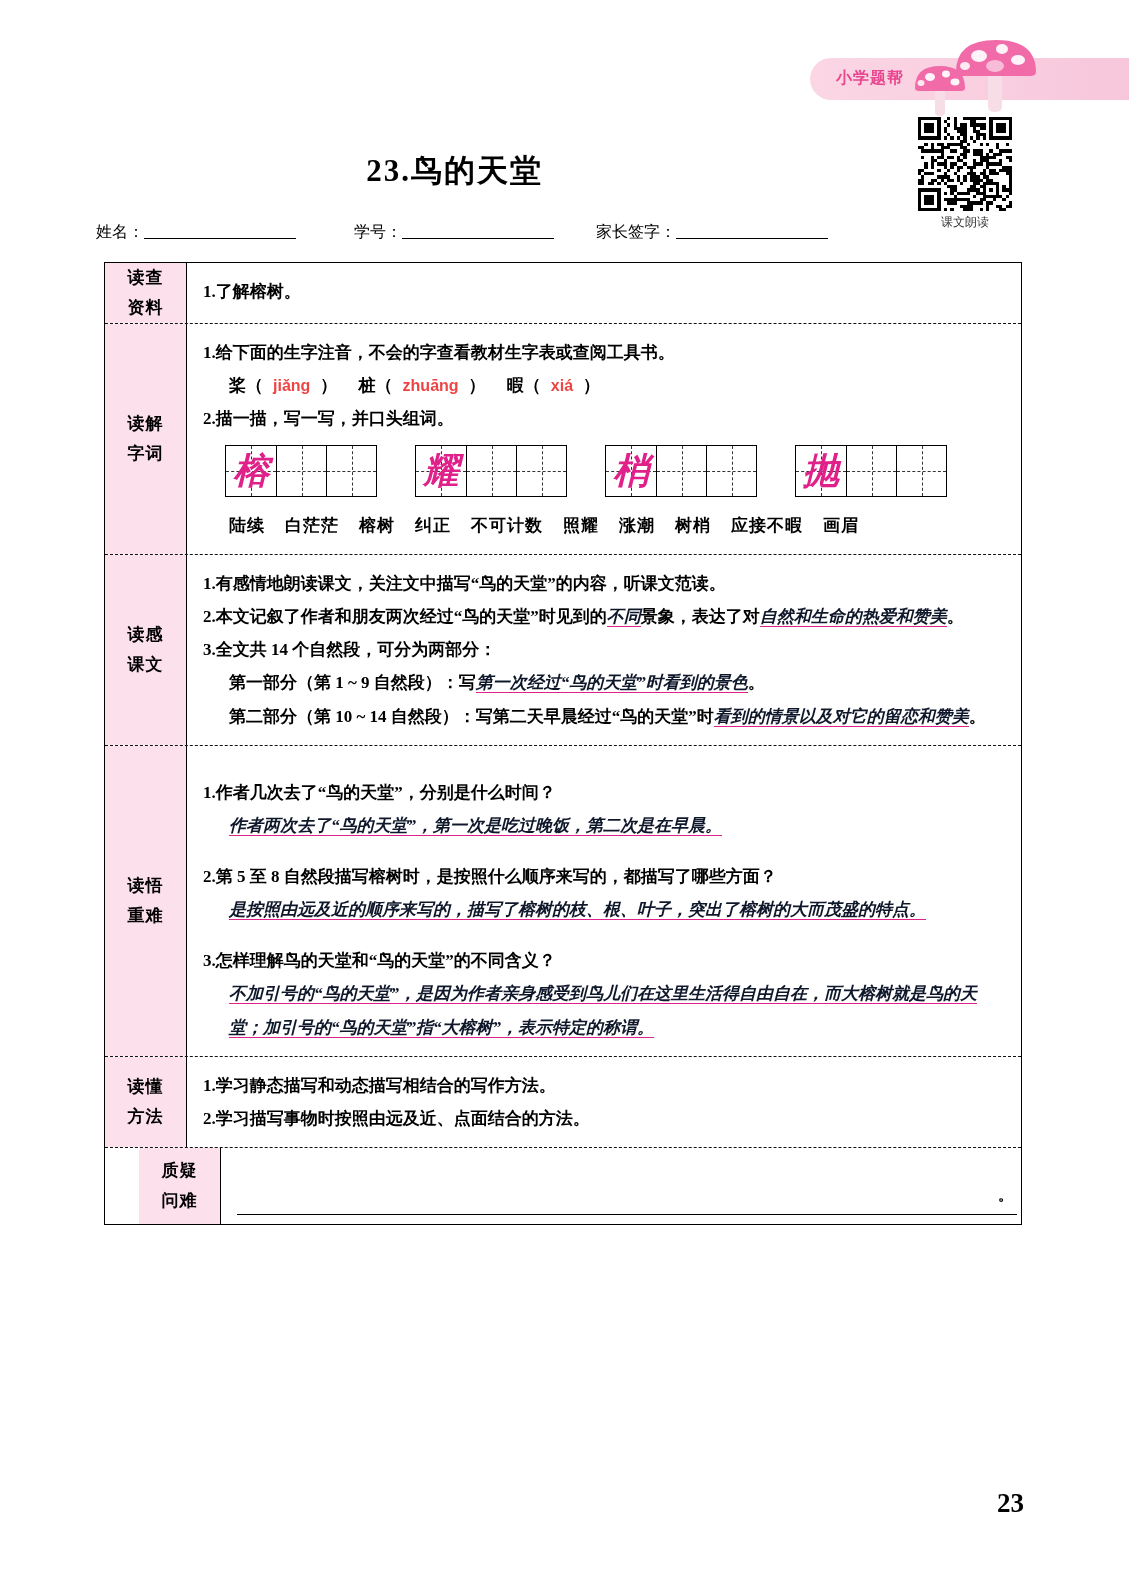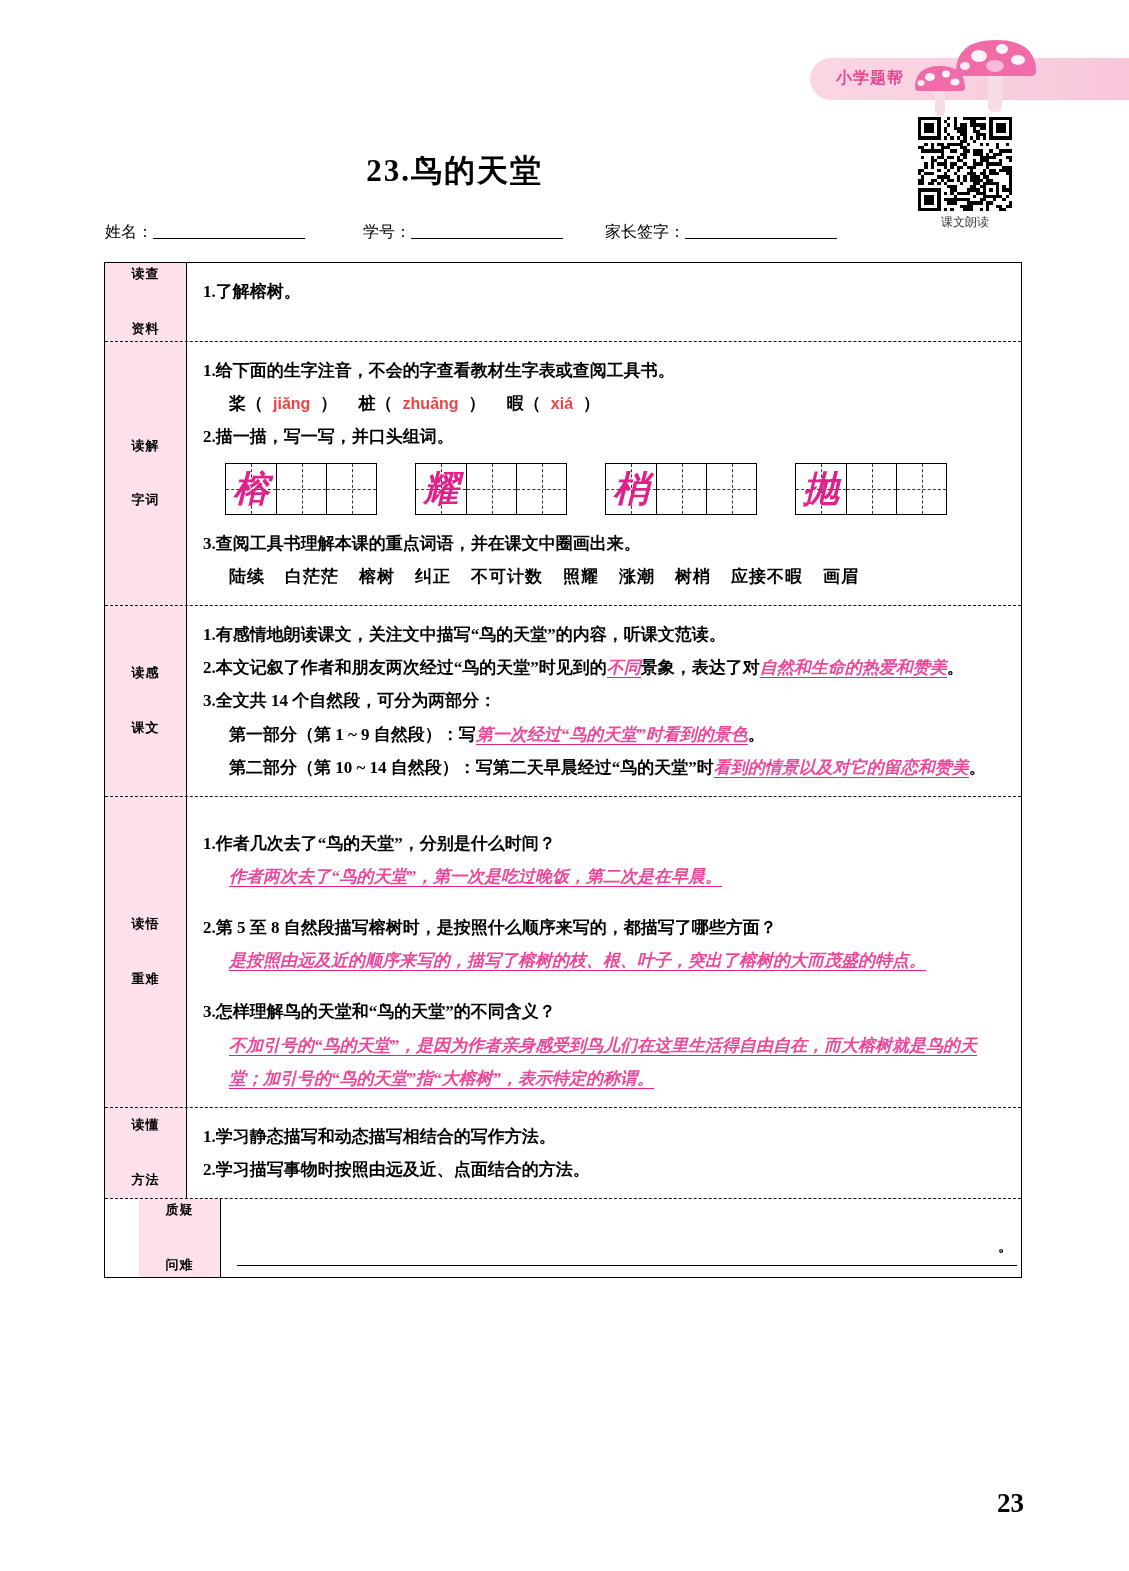--- a/index.html
+++ b/index.html
@@ -72,21 +72,21 @@
     font-size: 31px;
     font-weight: bold;
     letter-spacing: 2px;
     font-family: "Liberation Serif", "DejaVu Serif", serif;
   }
 
   
   .id-row {
     position: absolute;
     top: 222px;
-    left: 105px;
+    left: 96px;
     width: 800px;
     height: 24px;
     font-size: 16px;
     font-family: Liberation Mono, monospace;
   }
   .id-field {
     position: absolute;
     white-space: nowrap;
   }
   .id-field .lbl { font-size: 16px; }
@@ -122,45 +122,44 @@
     min-width: 82px;
     background: #fce0ec;
     border-right: 1.6px solid #000;
     box-sizing: border-box;
     display: flex;
     flex-direction: column;
     align-items: center;
     justify-content: center;
     font-family: "Liberation Sans", "DejaVu Sans", sans-serif;
     font-weight: bold;
-    font-size: 13px;
+    font-size: 17px;
     letter-spacing: 1px;
     line-height: 1.75;
     color: #000;
-    gap: 32px;
   }
   .row-body {
     flex: 1;
     padding: 12px 14px 12px 16px;
     box-sizing: border-box;
     font-size: 17px;
     line-height: 1.95;
     font-weight: bold;
   }
 
   .item { white-space: normal; }
   .indent { padding-left: 26px; }
 
   .ans {
     color: #e0218a;
     font-family: "Liberation Serif", "DejaVu Serif", serif;
     font-style: italic;
   }
   .ans-u {
-    color: #ec4899;
+    color: #0f172a;
     font-family: "Liberation Serif", "DejaVu Serif", serif;
     font-style: italic;
     border-bottom: 1.2px solid #e0218a;
   }
   .pinyin {
     color: #ef4444;
     font-family: "Liberation Sans", "DejaVu Sans", sans-serif;
     font-size: 16px;
     padding: 0 10px;
   }
@@ -776,21 +775,20 @@
         </div>
         <div class="tzg">
           <div class="cell">
               <span class="glyph">抛</span>
             </div>
           <div class="cell"></div>
           <div class="cell"></div>
         </div>
       </div>
 
-      <div class="item">3.查阅工具书理解本课的重点词语，并在课文中圈画出来。</div>
       <div class="wordlist">
         <span>陆续</span><span>白茫茫</span><span>榕树</span><span>纠正</span><span>不可计数</span><span>照耀</span><span>涨潮</span><span>树梢</span><span>应接不暇</span><span>画眉</span>
       </div>
     </div>
   </div>
 
   <div class="row">
     <div class="row-label">
       <span>读感</span>
       <span>课文</span>

